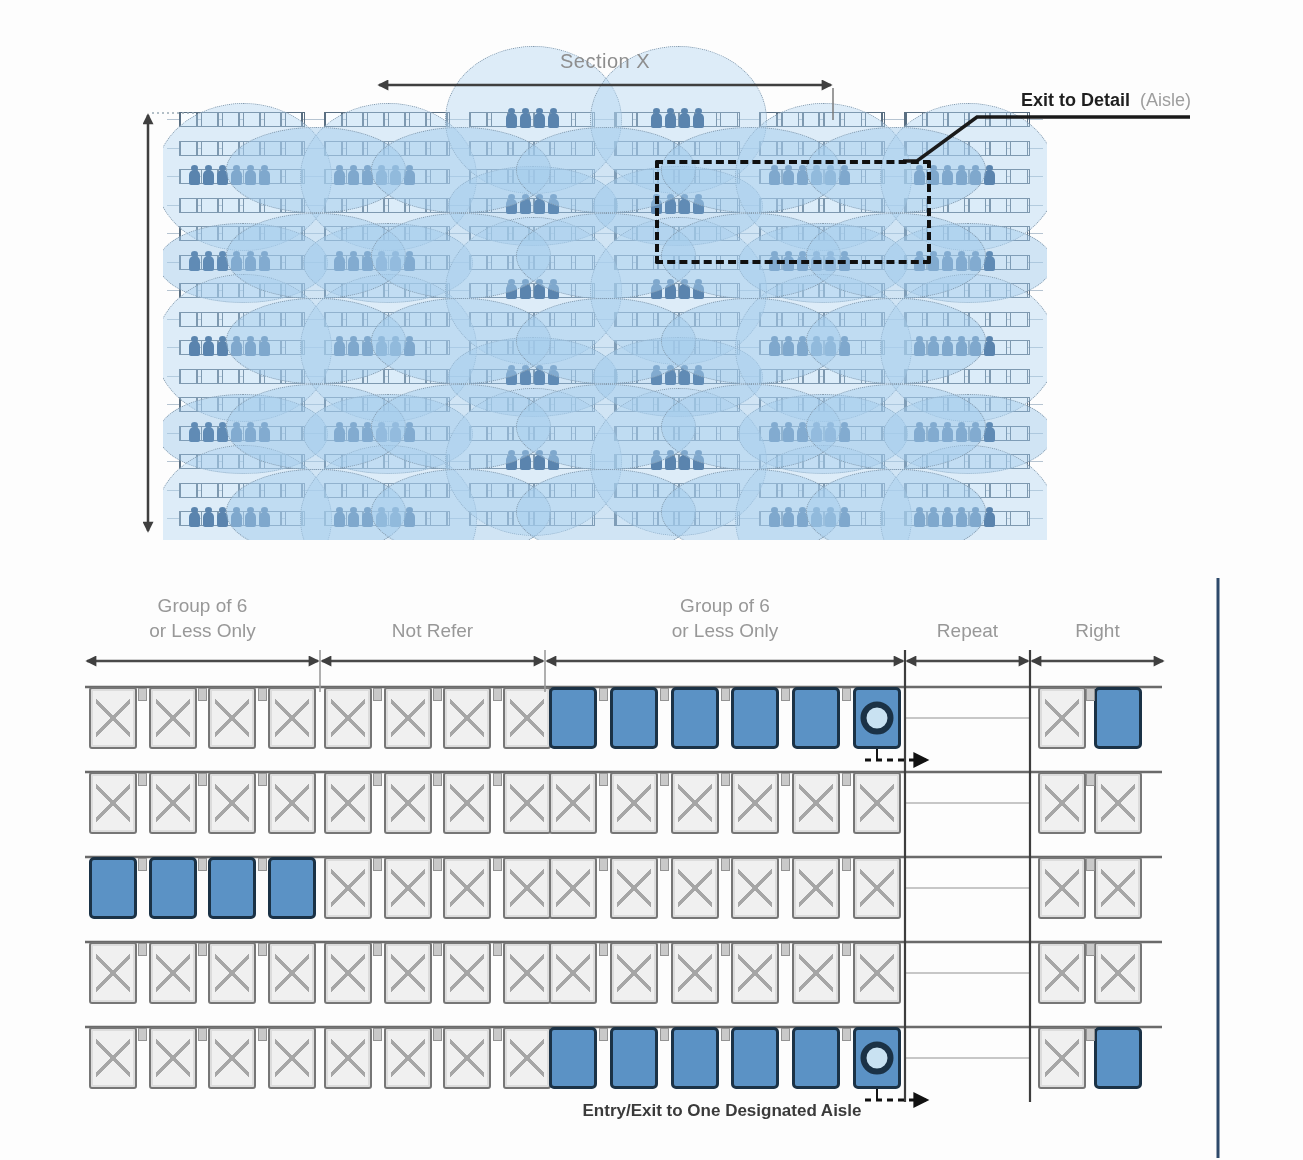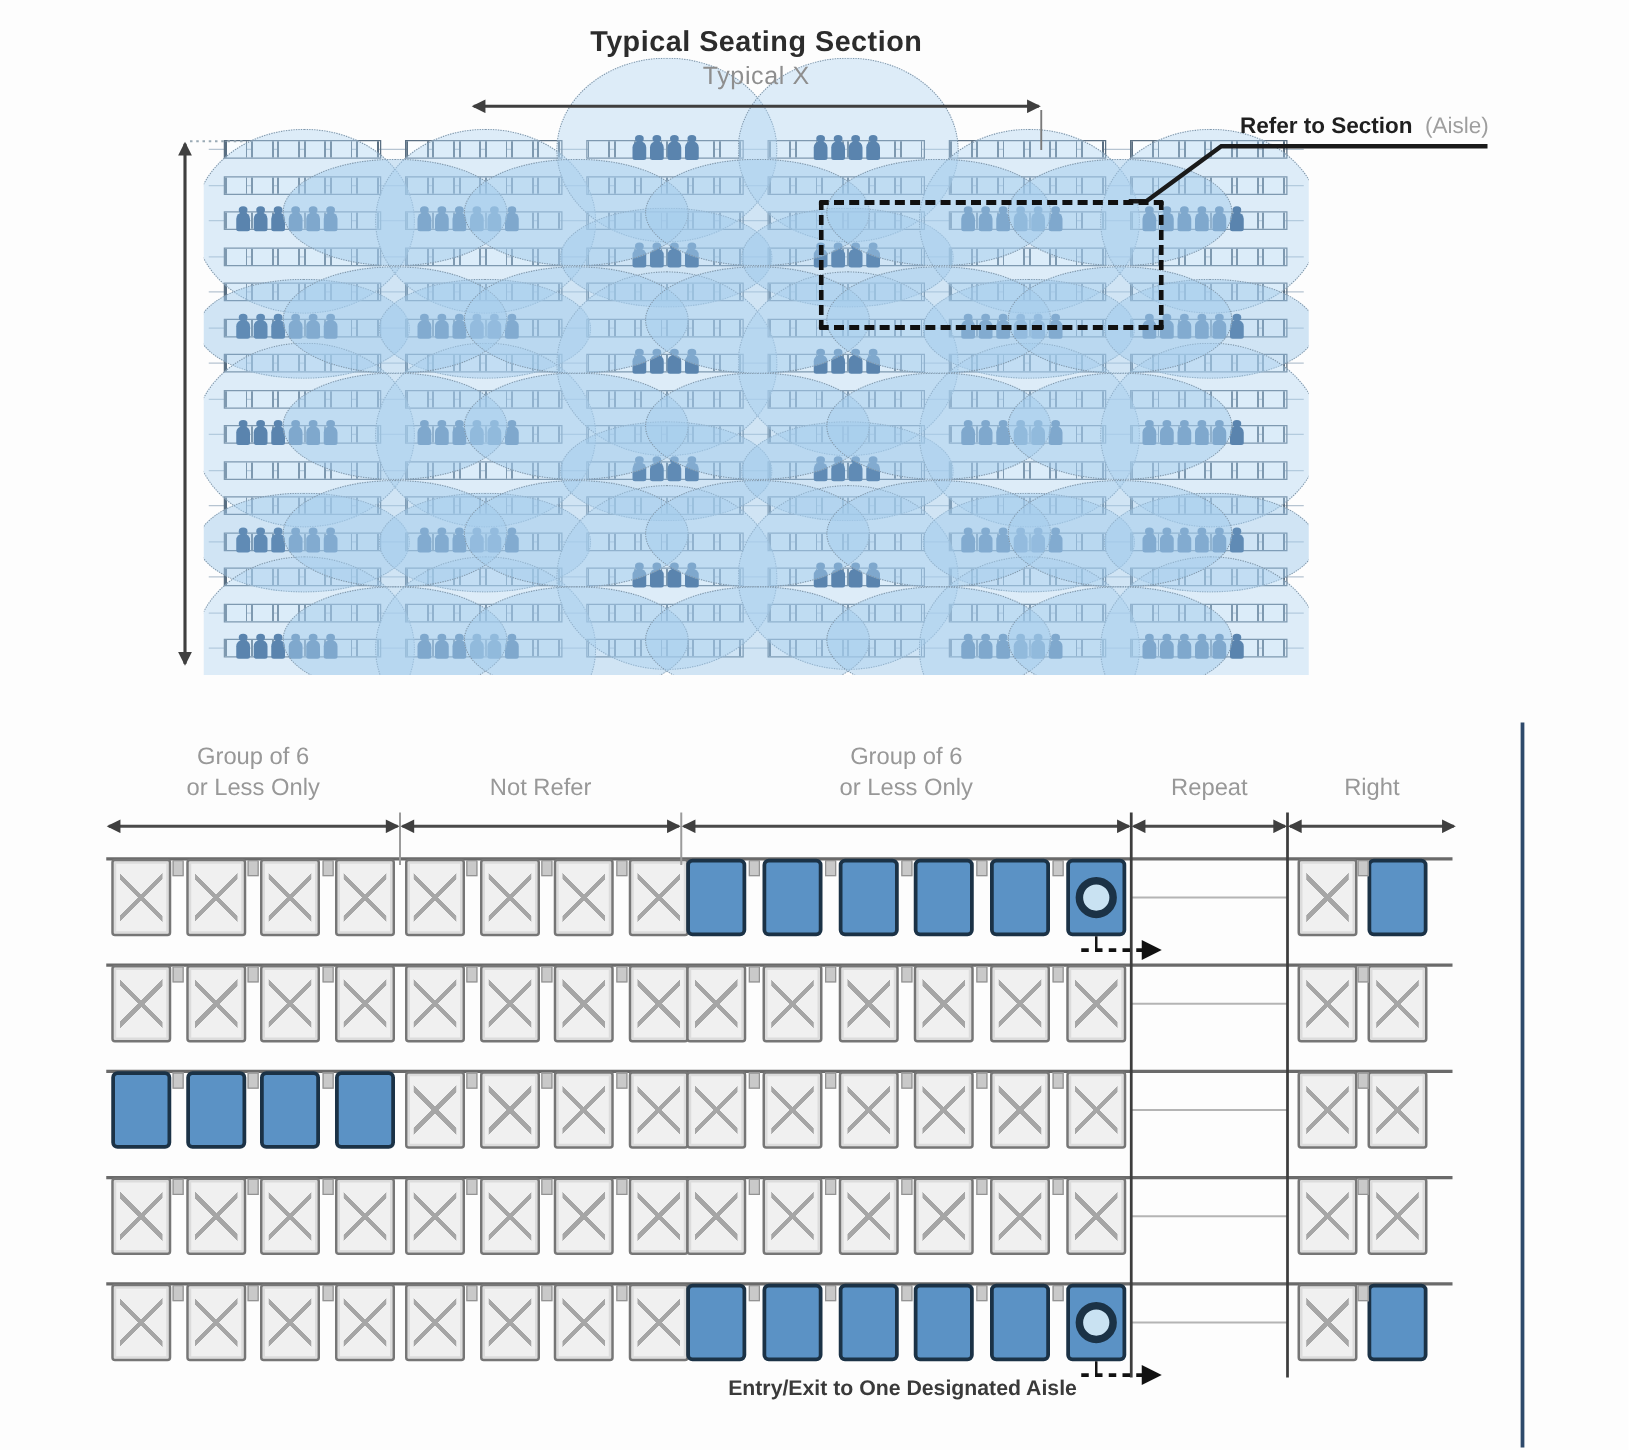--- a/index.html
+++ b/index.html
@@ -446,24 +446,23 @@
       <line x1="905" y1="803" x2="1030" y2="803" stroke="#b4b4b4" stroke-width="1.6"></line>
       <line x1="85" y1="857" x2="1162" y2="857" stroke="#6a6a6a" stroke-width="2.6"></line>
       <line x1="905" y1="888" x2="1030" y2="888" stroke="#b4b4b4" stroke-width="1.6"></line>
       <line x1="85" y1="942" x2="1162" y2="942" stroke="#6a6a6a" stroke-width="2.6"></line>
       <line x1="905" y1="973" x2="1030" y2="973" stroke="#b4b4b4" stroke-width="1.6"></line>
       <line x1="85" y1="1027" x2="1162" y2="1027" stroke="#6a6a6a" stroke-width="2.6"></line>
       <line x1="905" y1="1058" x2="1030" y2="1058" stroke="#b4b4b4" stroke-width="1.6"></line>
       <line x1="1218" y1="578" x2="1218" y2="1158" stroke="#2e4a6b" stroke-width="3"></line>
     </svg>
 
-  <div id="title">Typical Seating Section</div>
-  <div id="sectionx">Typical X</div>
+  <div id="sectionx">Section X</div>
   <div id="refer">
-    <span class="bold">Refer to Section</span>
+    <span class="bold">Exit to Detail</span>
     <span class="light">(Aisle)</span>
   </div>
   <div id="dashedrect"></div>
 
   <div id="detail-layer">
       <div class="seclabel" style="left: 202.5px; top: 593px;">
         <div>Group of 6</div>
         <div>or Less Only</div>
       </div>
       <div class="seclabel" style="left: 432.5px; top: 618px;">

